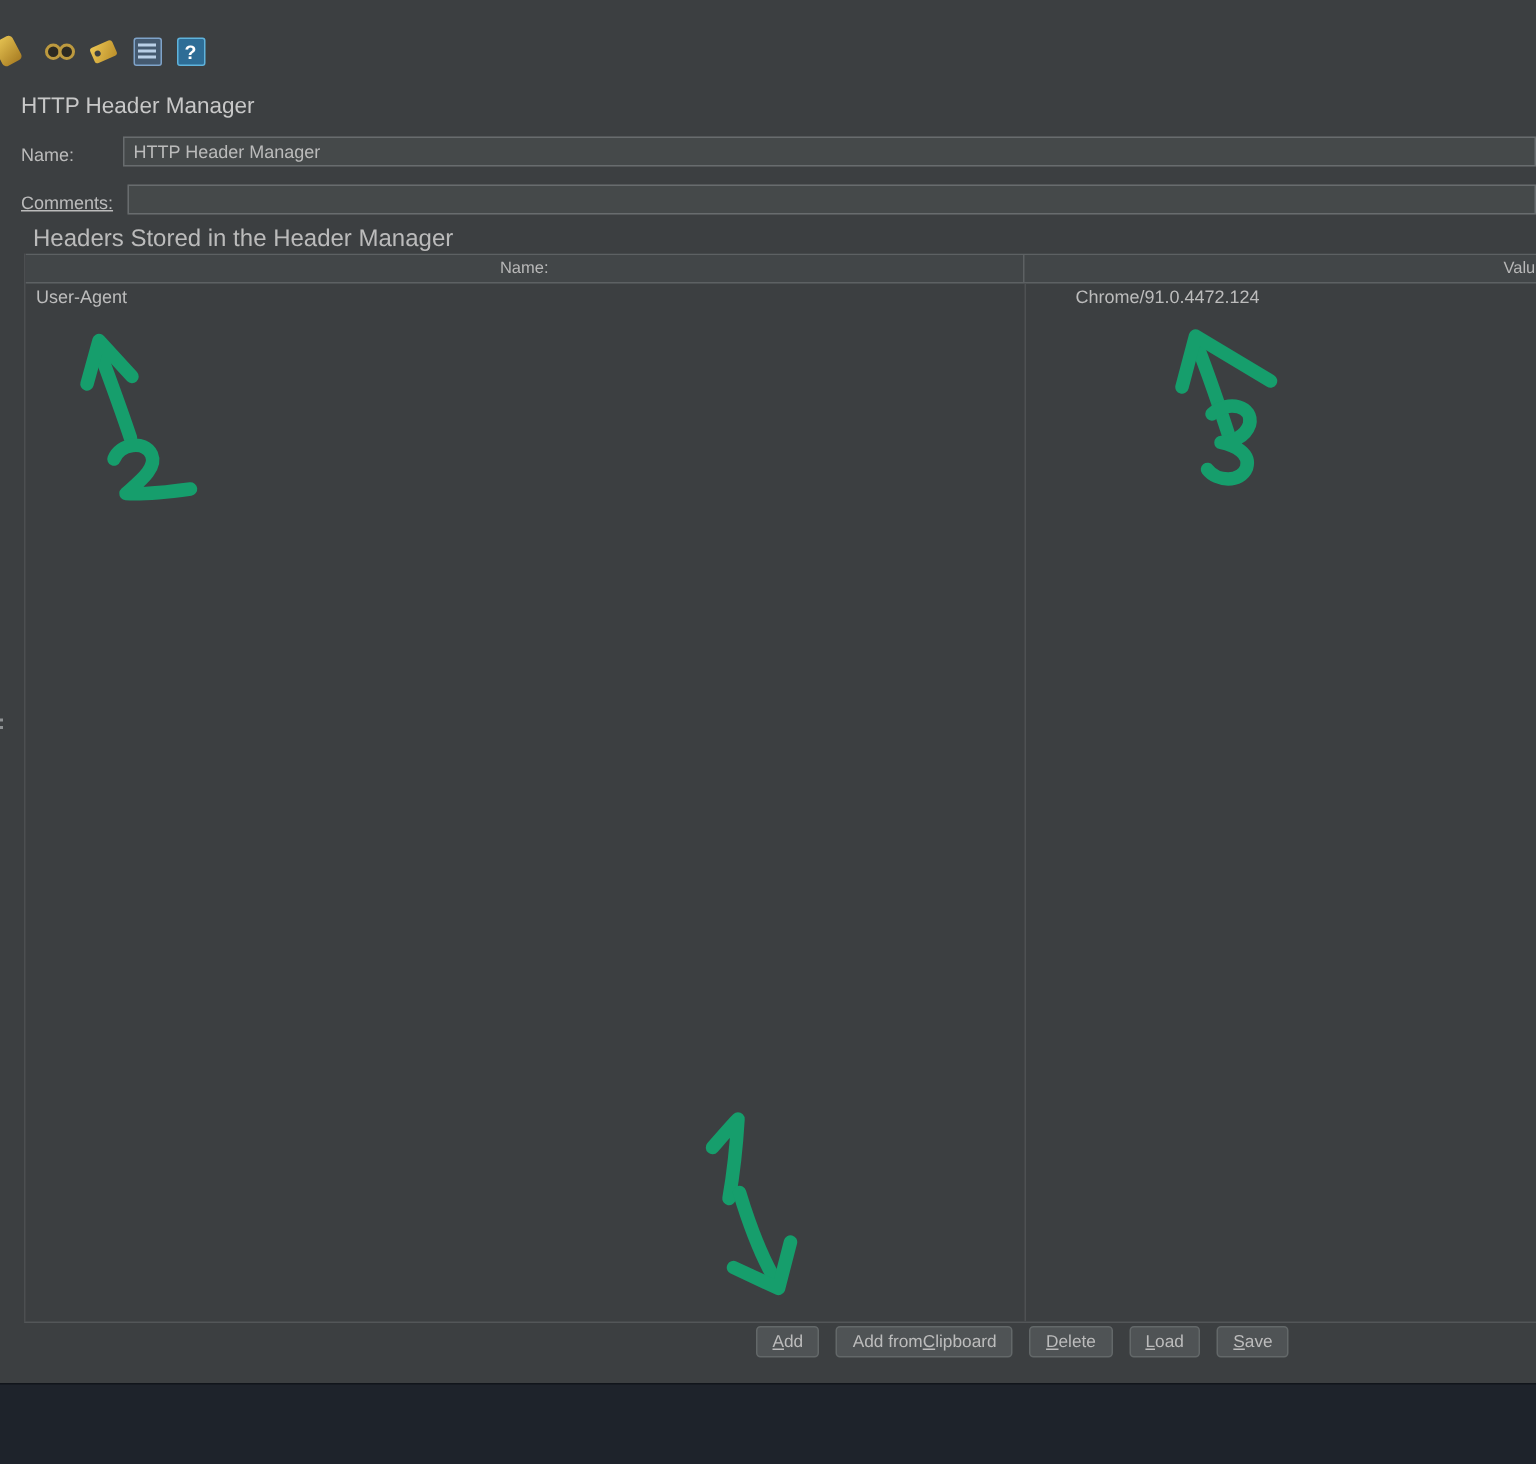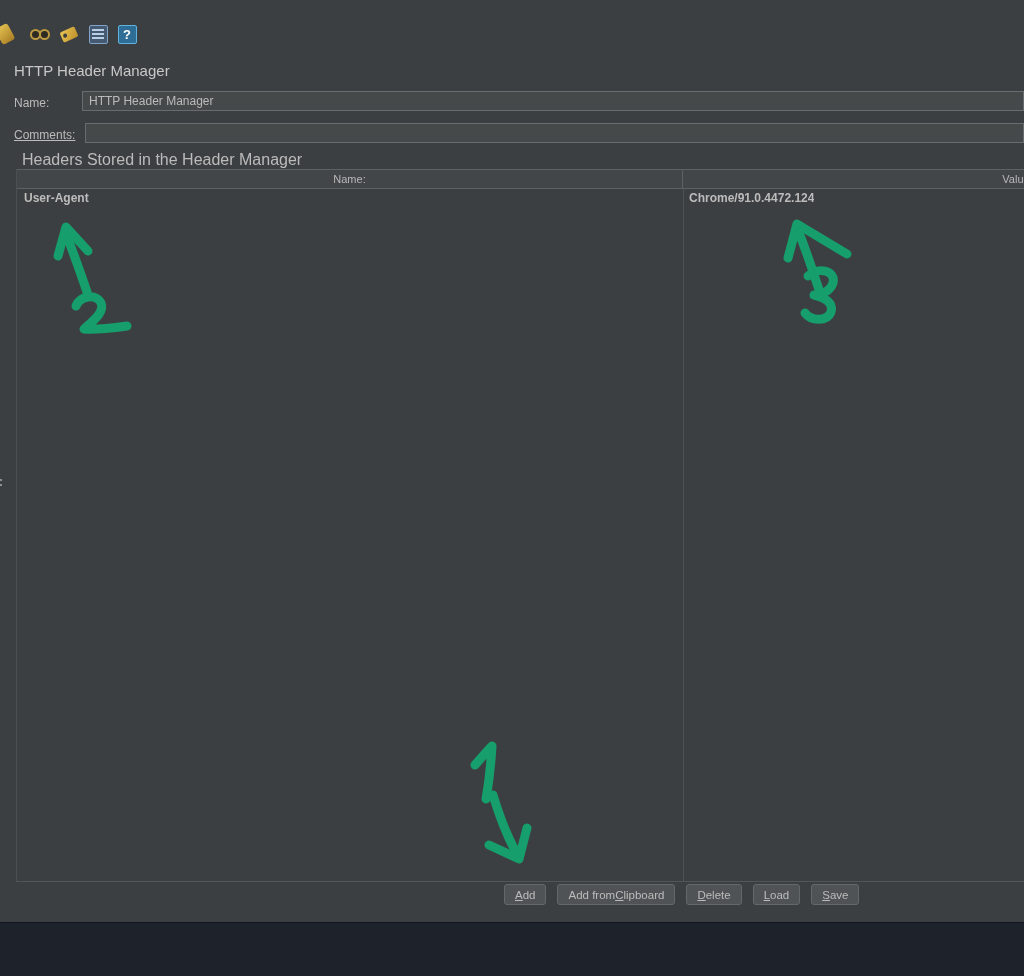--- a/index.html
+++ b/index.html
@@ -36,23 +36,23 @@
 
   
   .tblwrap { position:absolute; left:16px; top:169px; width:1008px; height:713px; overflow:hidden;
              border-left:1px solid #4c4f51; border-bottom:1px solid #53565 8; border-bottom:1px solid #535658; }
   .tbl { width:1348px; position:relative; height:100%; }
   .thead { display:flex; height:20px; background:#424648; border-top:1px solid #5d6163; border-bottom:1px solid #5d6163; }
   .th { width:666px; text-align:center; font-size:11px; color:#b8b8b8; line-height:19px; }
   .th:first-child { border-right:1px solid #5d6163; }
   .colsep { position:absolute; left:666px; top:20px; bottom:0; width:1px; background:#4e5153; }
   .trow { display:flex; height:17px; align-items:center; cursor:default; }
-  .td { font-size:12px; color:#bcbcbc; white-space:nowrap; overflow:hidden;font-weight:bold; }
+  .td { font-size:12px; color:#bcbcbc; white-space:nowrap; overflow:hidden; }
   .td-name { width:666px; padding-left:7px; }
-  .td-value { padding-left:6px; }
+  .td-value { padding-left:6px;margin-left:28px; }
 
   
   .btns { position:absolute; left:504px; top:884px; display:flex; gap:11px; }
   .btn { height:21px; padding:0 10px; background:#4f5355; border:1px solid #636869; border-radius:3px;
          color:#bcbcbc; font-size:11.5px; display:flex; align-items:center; cursor:pointer;
          font-family:"Liberation Sans",sans-serif; }
   .btn .mn { text-decoration:underline; }
 
   
   .grip { position:absolute; left:0; top:477px; width:6px; height:20px; display:flex; flex-direction:column;

